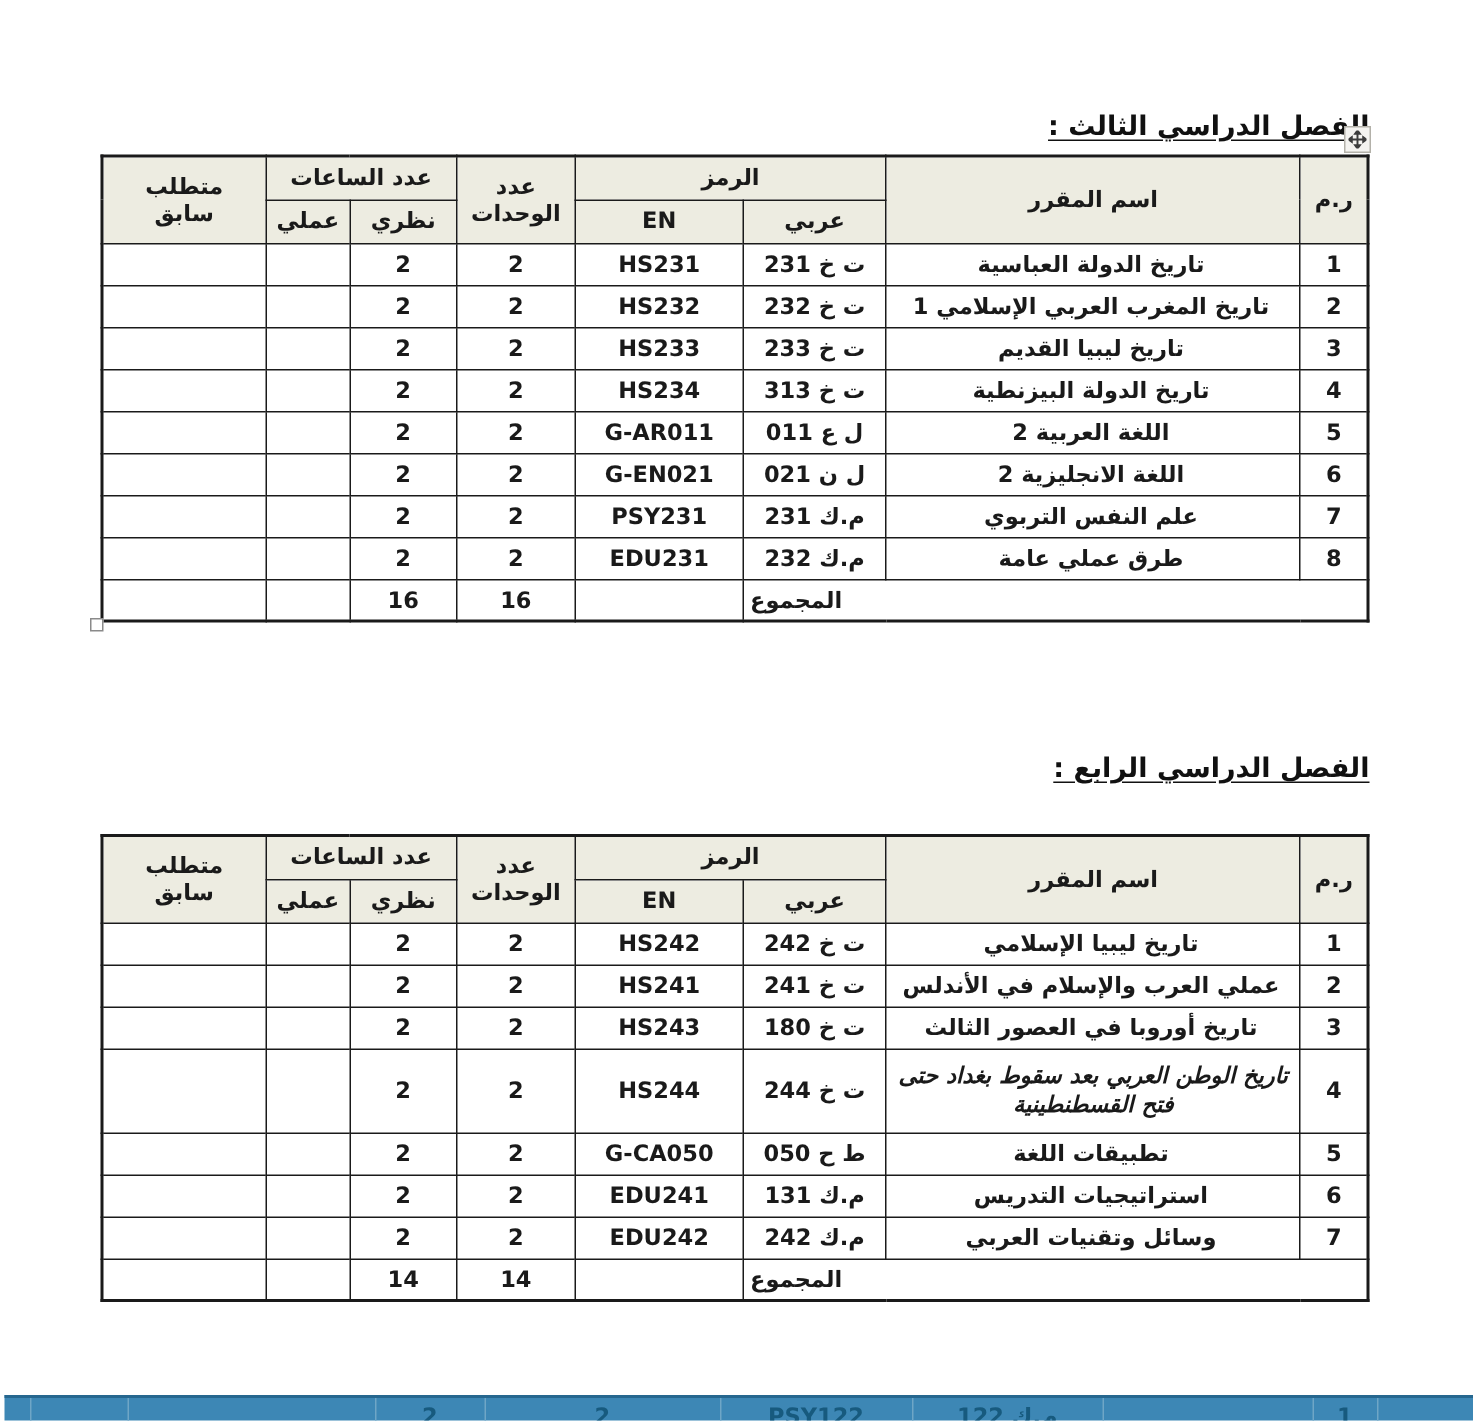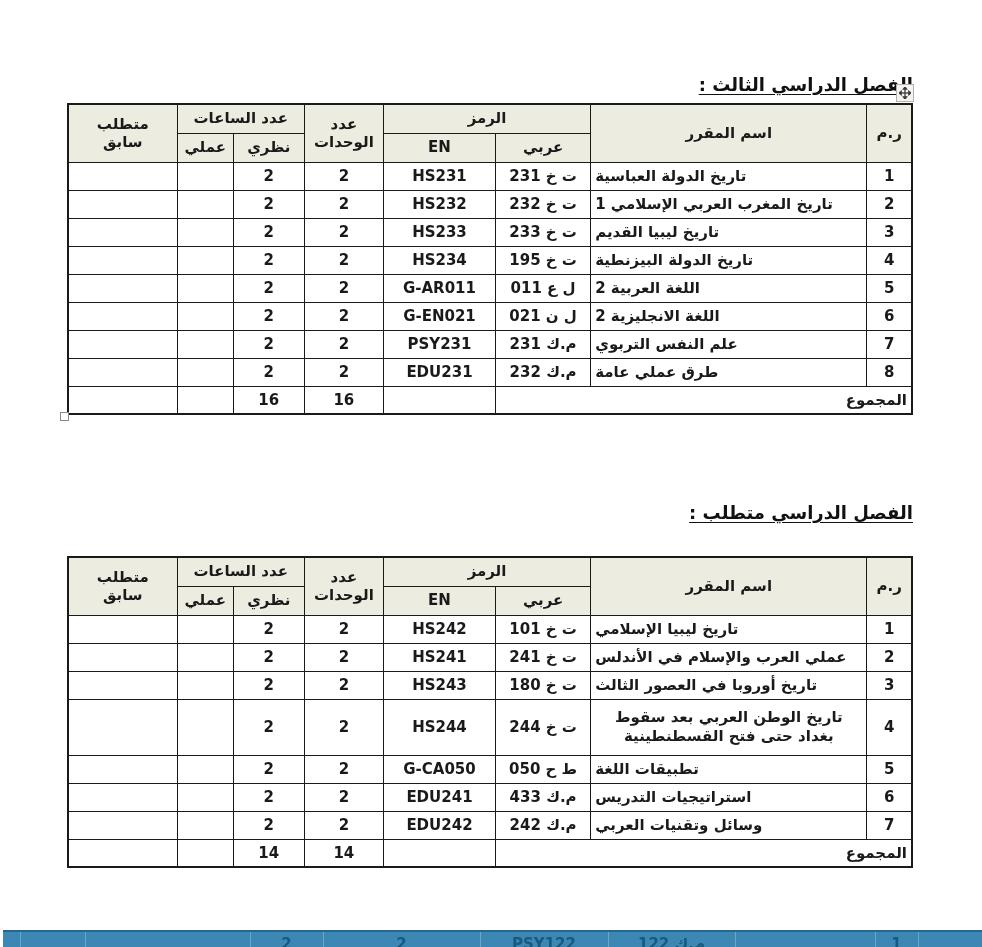--- a/index.html
+++ b/index.html
@@ -29,24 +29,24 @@
     border:1px solid #1a1a1a;padding:1px 4px;vertical-align:middle;
     overflow:hidden;
   }
   .course-table th{
     background:#edece1;text-align:center;font-weight:bold;
     white-space:pre-line;line-height:1.25;
   }
   .h-head{height:29px;}
   .h-data{height:28px;}
   .h-tall{height:56px;}
-  td.name{text-align:left;padding-right:7px;}
-  td.name-c{text-align:center;line-height:1.3;}
+  td.name{text-align:center;padding-right:7px;}
+  td.name-c{text-align:center;line-height:1.3;font-style:italic;}
   td.num,td.code{text-align:center;}
-  td.total-merge{text-align:right;}
+  td.total-merge{text-align:left;}
 
   .move-handle{
     position:absolute;left:896px;top:84px;width:18px;height:18px;
     background:#f4f3f0;border:1px solid #b3b1a9;box-sizing:border-box;
     display:flex;align-items:center;justify-content:center;
   }
   .resize-handle{
     position:absolute;left:60px;top:412px;width:9px;height:9px;
     background:#fff;border:1px solid #8a8a8a;box-sizing:border-box;
   }
@@ -135,21 +135,21 @@
     <td class="code">ت خ 233</td>
     <td class="code">HS233</td>
     <td class="num">2</td>
     <td class="num">2</td>
     <td class="num"></td>
     <td class="num"></td>
   </tr>
   <tr class="h-data">
     <td class="num">4</td>
     <td class="name">تاريخ الدولة البيزنطية</td>
-    <td class="code">ت خ 195</td>
+    <td class="code">ت خ 313</td>
     <td class="code">HS234</td>
     <td class="num">2</td>
     <td class="num">2</td>
     <td class="num"></td>
     <td class="num"></td>
   </tr>
   <tr class="h-data">
     <td class="num">5</td>
     <td class="name">اللغة العربية 2</td>
     <td class="code">ل ع 011</td>
@@ -195,21 +195,21 @@
     <td class="num">16</td>
     <td class="num">16</td>
     <td class="num"></td>
     <td class="num"></td>
   </tr>
 </tbody>
   </table>
 
 <div class="resize-handle"></div>
 
-<div class="sem-title" id="title4">الفصل الدراسي متطلب :</div>
+<div class="sem-title" id="title4">الفصل الدراسي الرابع :</div>
 
 <table class="course-table" id="table4">
   <colgroup>
     <col style="width:45px">
       <col style="width:276px">
       <col style="width:95px">
       <col style="width:112px">
     <col style="width:79px">
       <col style="width:71px">
       <col style="width:56px">
@@ -229,21 +229,21 @@
   <tr class="h-head">
     <th>عربي</th>
     <th>EN</th>
     <th>نظري</th>
     <th>عملي</th>
   </tr>
 
   <tr class="h-data">
     <td class="num">1</td>
     <td class="name">تاريخ ليبيا الإسلامي</td>
-    <td class="code">ت خ 101</td>
+    <td class="code">ت خ 242</td>
     <td class="code">HS242</td>
     <td class="num">2</td>
     <td class="num">2</td>
     <td class="num"></td>
     <td class="num"></td>
   </tr>
   <tr class="h-data">
     <td class="num">2</td>
     <td class="name">عملي العرب والإسلام في الأندلس</td>
     <td class="code">ت خ 241</td>
@@ -279,21 +279,21 @@
     <td class="code">ط ح 050</td>
     <td class="code">G-CA050</td>
     <td class="num">2</td>
     <td class="num">2</td>
     <td class="num"></td>
     <td class="num"></td>
   </tr>
   <tr class="h-data">
     <td class="num">6</td>
     <td class="name">استراتيجيات التدريس</td>
-    <td class="code">م.ك 433</td>
+    <td class="code">م.ك 131</td>
     <td class="code">EDU241</td>
     <td class="num">2</td>
     <td class="num">2</td>
     <td class="num"></td>
     <td class="num"></td>
   </tr>
   <tr class="h-data">
     <td class="num">7</td>
     <td class="name">وسائل وتقنيات العربي</td>
     <td class="code">م.ك 242</td>

